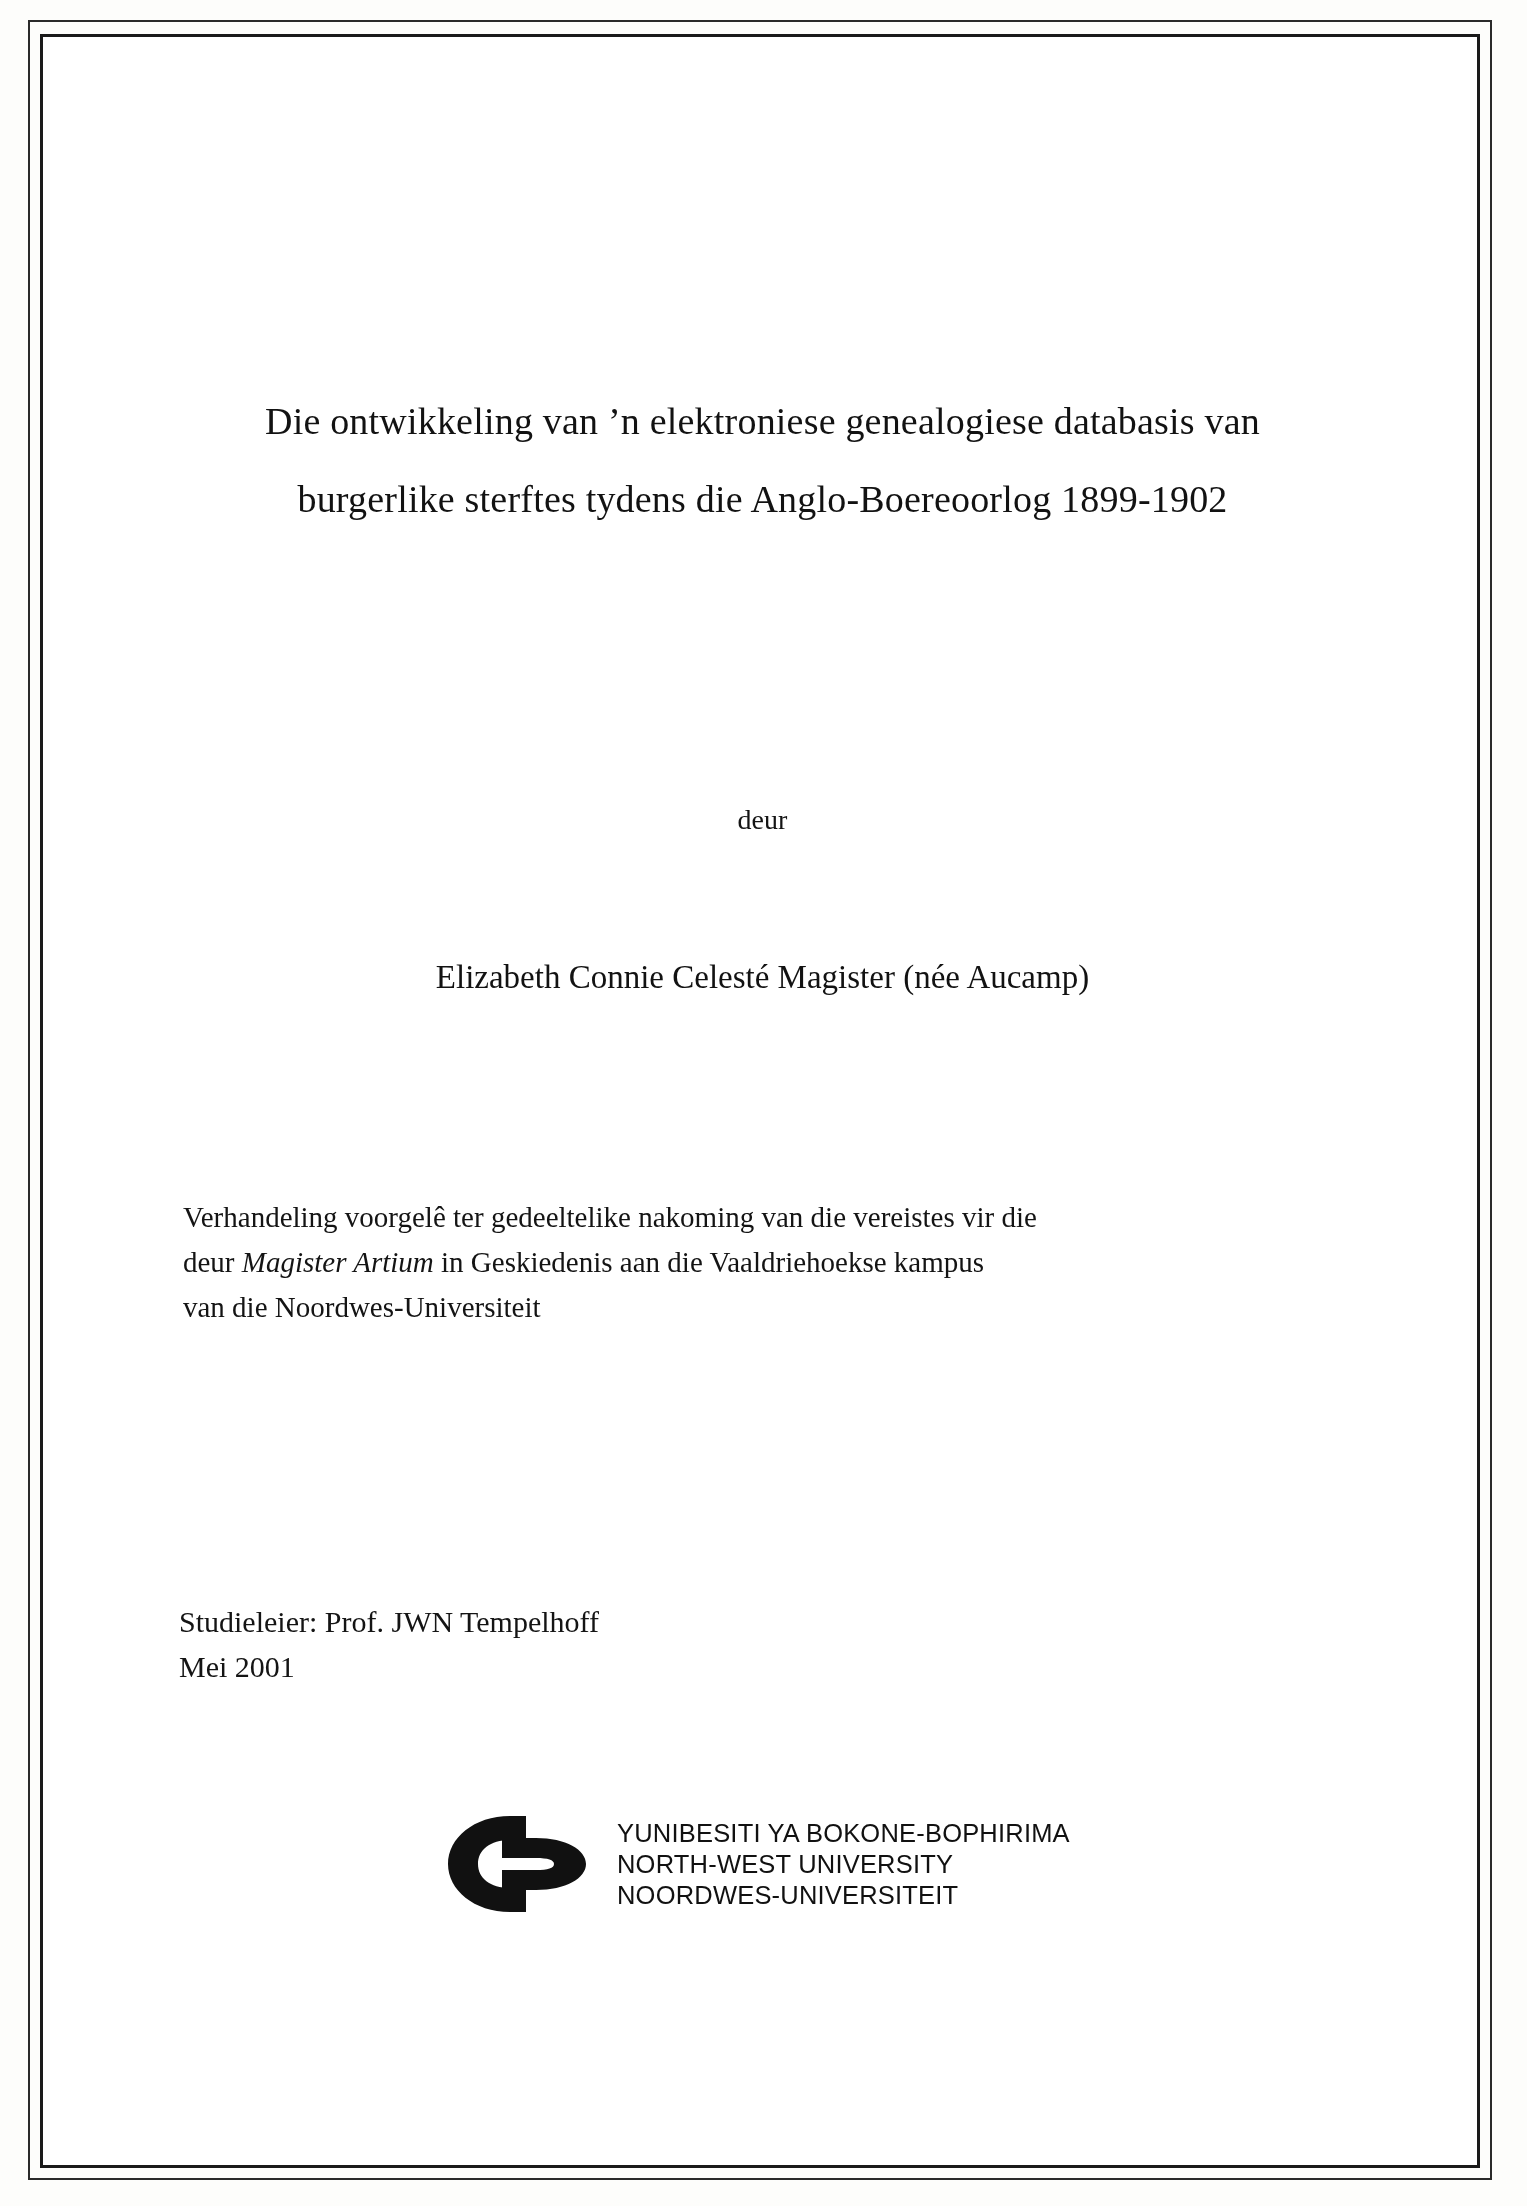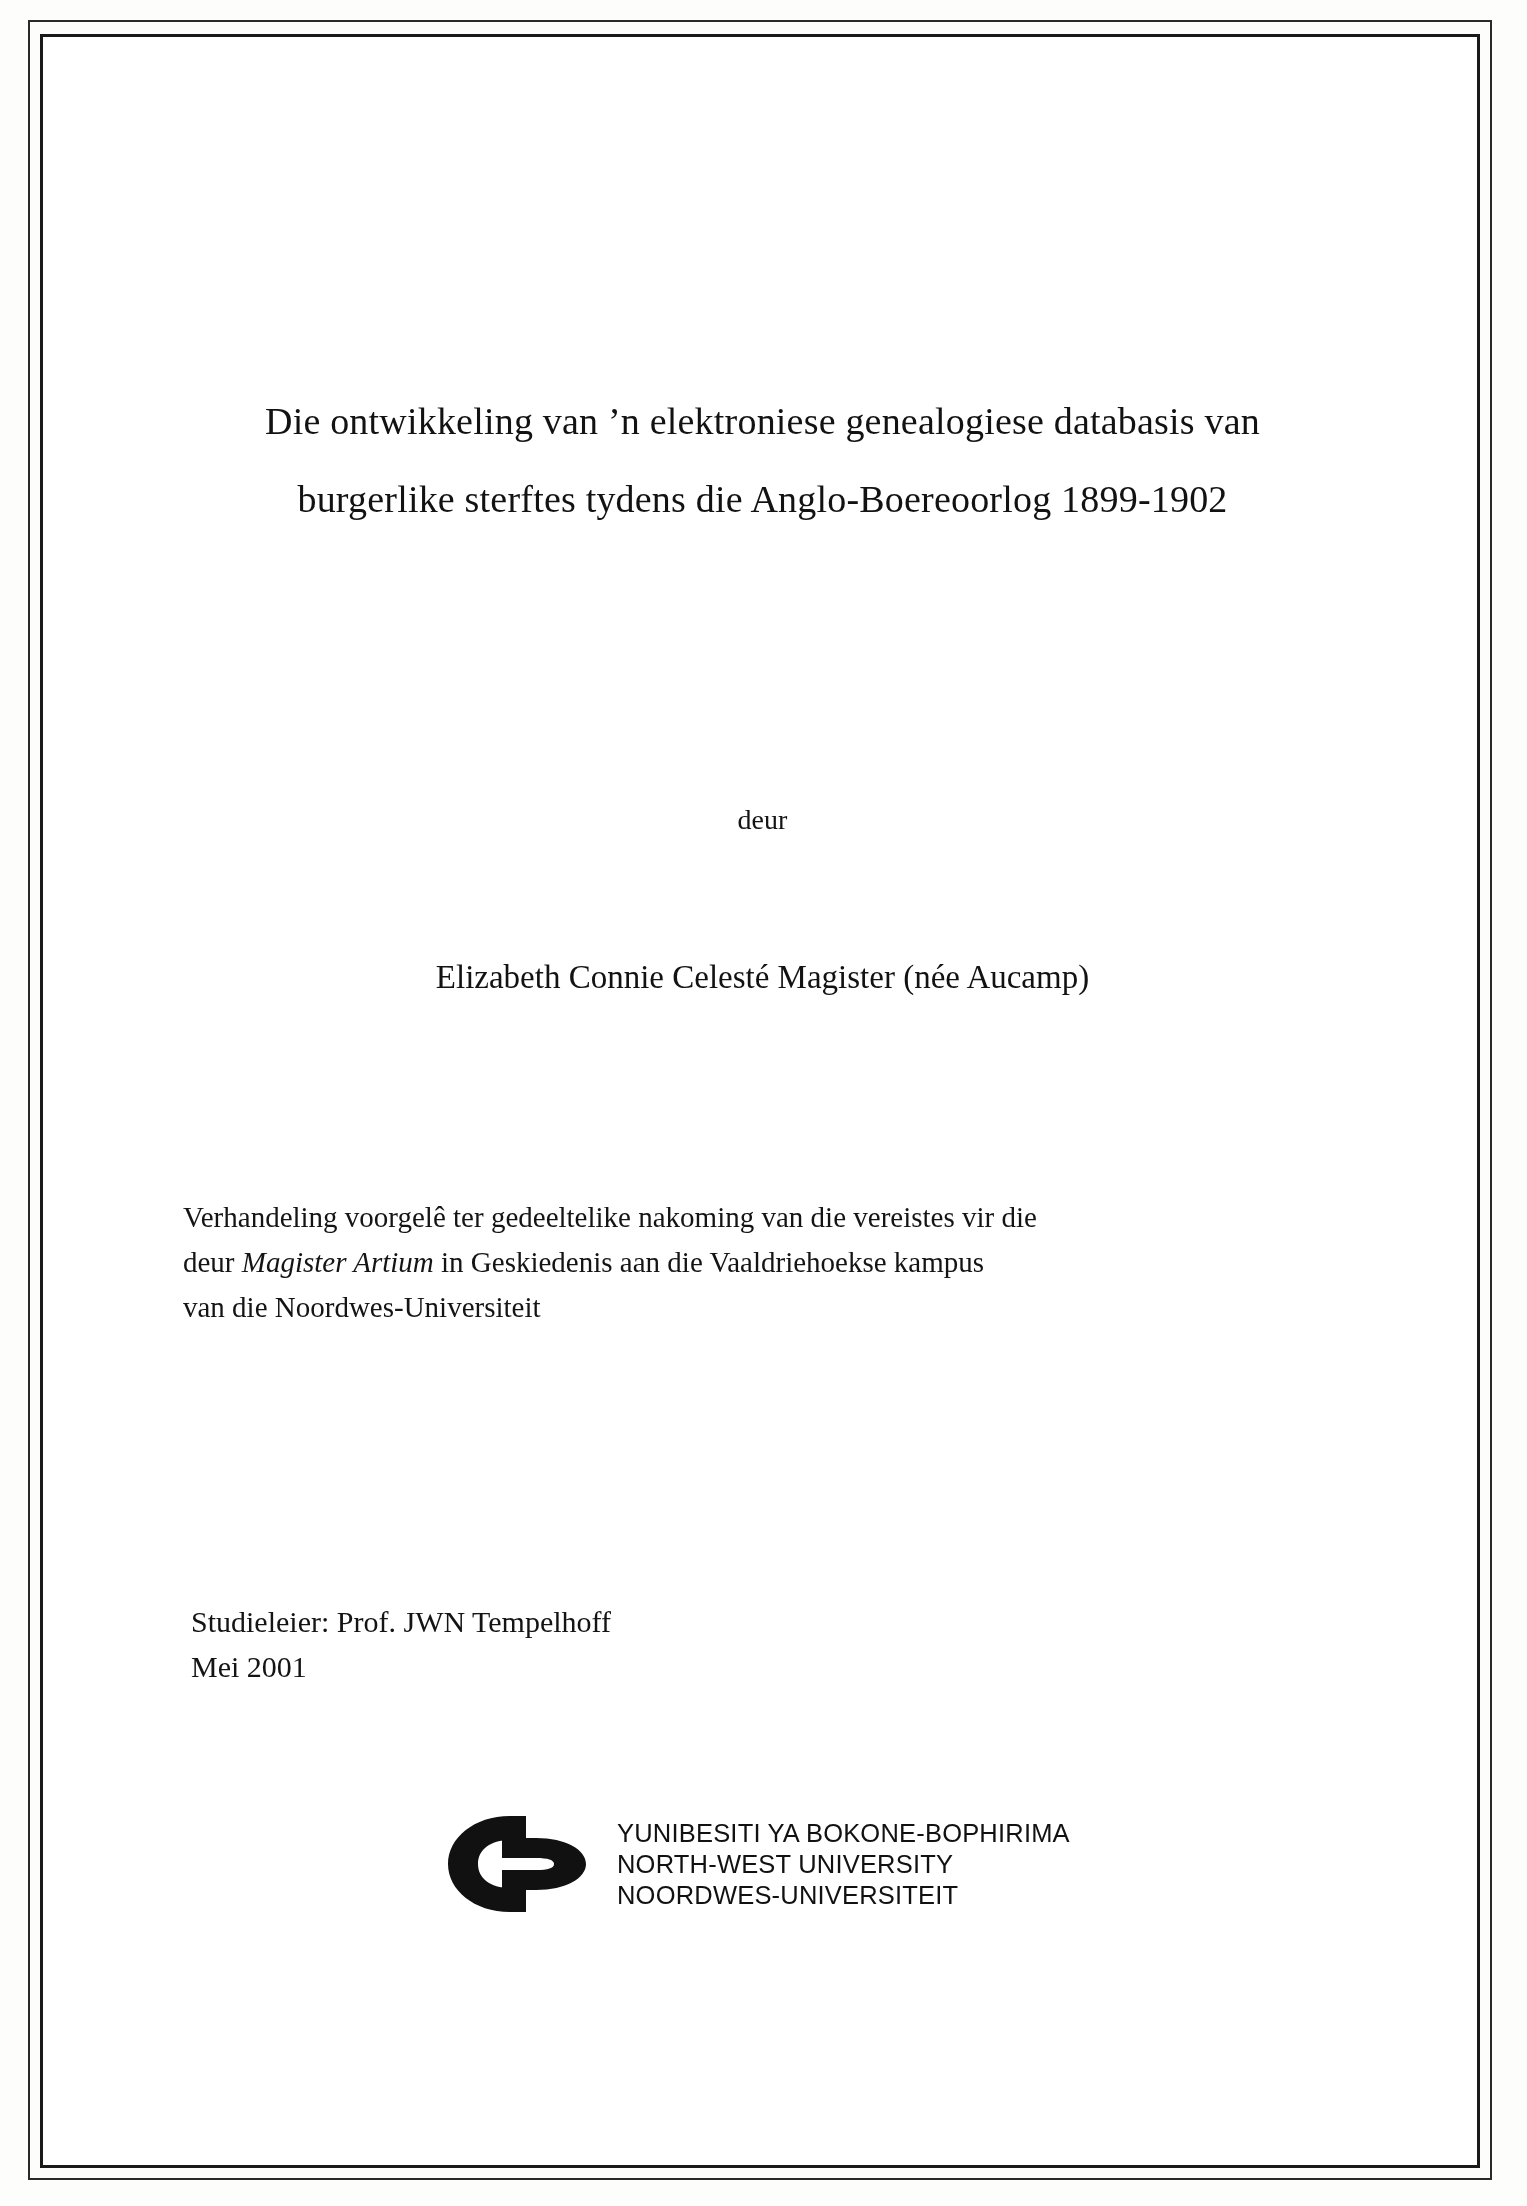--- a/index.html
+++ b/index.html
@@ -102,21 +102,21 @@
     text-align: justify;
     text-justify: inter-word;
   }
   .statement em {
     font-style: italic;
     font-family: Liberation Serif, serif;
   }
 
   .supervisor-block {
     position: absolute;
-    left: 151px;
+    left: 139px;
     top: 1565px;
     width: 900px;
     font-size: 30px;
     line-height: 45px;
     color: #141414;
   }
 
   .logo-wrap {
     position: absolute;
     left: 400px;

